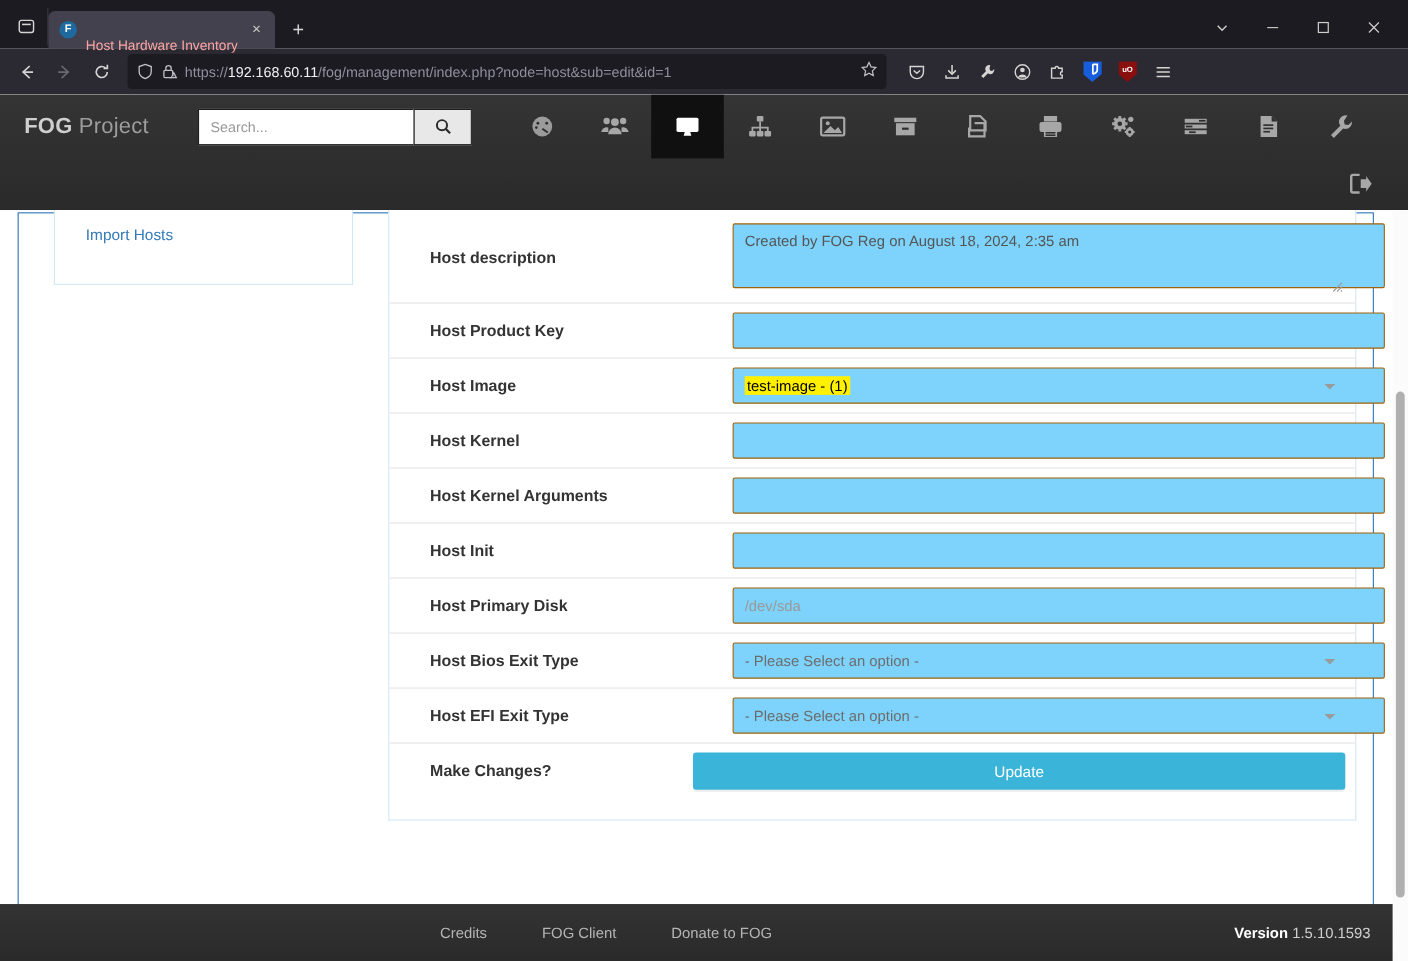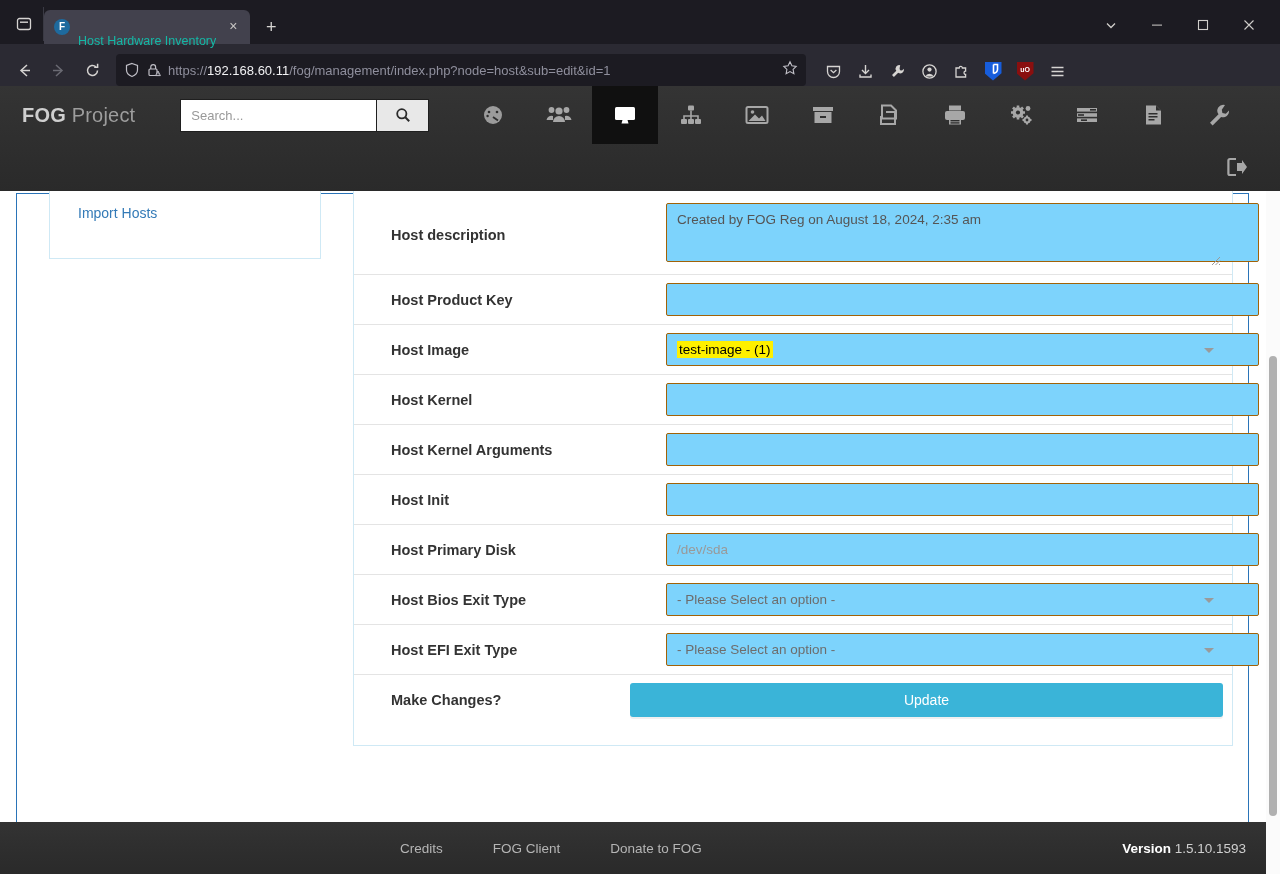--- a/index.html
+++ b/index.html
@@ -24,41 +24,41 @@
     display: flex; align-items: center; height: 34px; background: #42414d;
     border-radius: 6px 6px 0 0; padding: 0 8px 0 10px; margin-bottom: 0;
     min-width: 200px; max-width: 230px; gap: 8px;
   }
   .tab-favicon {
     width: 16px; height: 16px; border-radius: 50%; background: #1e6a9e;
     color: #ffffff; font-size: 10px; font-weight: bold; line-height: 16px;
     text-align: center; flex: 0 0 16px;
   }
   .tab-title {
-    color: #14b8a6; font-size: 12.5px; white-space: nowrap; overflow: hidden;
+    color: #fca5a5; font-size: 12.5px; white-space: nowrap; overflow: hidden;
     text-overflow: ellipsis; flex: 1; margin-top: 28px;
   }
   .tab-close {
     width: 18px; height: 18px; color: #c8c6c4; font-size: 14px; line-height: 17px;
     text-align: center; flex: 0 0 18px;
   }
   .new-tab {
     width: 30px; height: 30px; color: #d6d4d2; font-size: 18px; line-height: 30px;
     text-align: center; margin: 0 0 2px 6px;
   }
   .win-controls {
     margin-left: auto; display: flex; align-items: center; height: 34px; margin-bottom: 2px;
   }
   .win-btn {
     width: 46px; height: 32px; display: flex; align-items: center; justify-content: center;
     color: #d0cecb;
   }
 
   .navbar {
-    height: 42px; background: #2b2a33; display: flex; align-items: flex-end;
+    height: 42px; background: #2b2a33; display: flex; align-items: center;
     padding: 0 8px; gap: 2px; flex: 0 0 42px;
   }
   .nav-btn {
     width: 32px; height: 32px; display: flex; align-items: center; justify-content: center;
     border-radius: 4px; color: #d6d4d2;
   }
   .nav-btn.disabled { color: #6a6a73; }
   .urlbar {
     flex: 1; height: 32px; background: #1c1b22; border-radius: 4px;
     display: flex; align-items: center; padding: 0 8px; margin: 0 6px;

